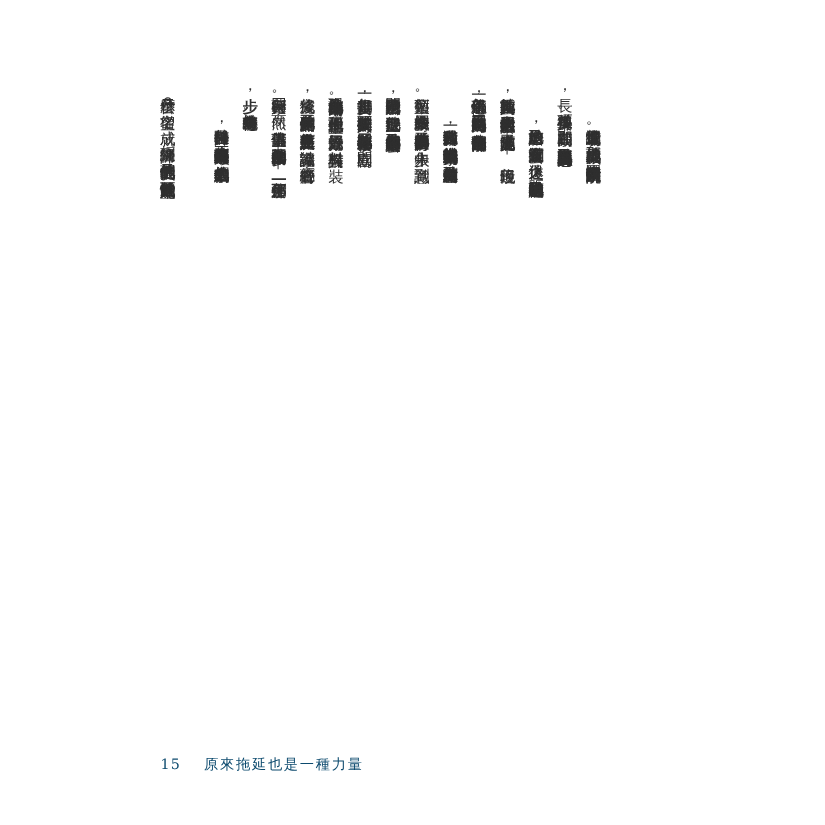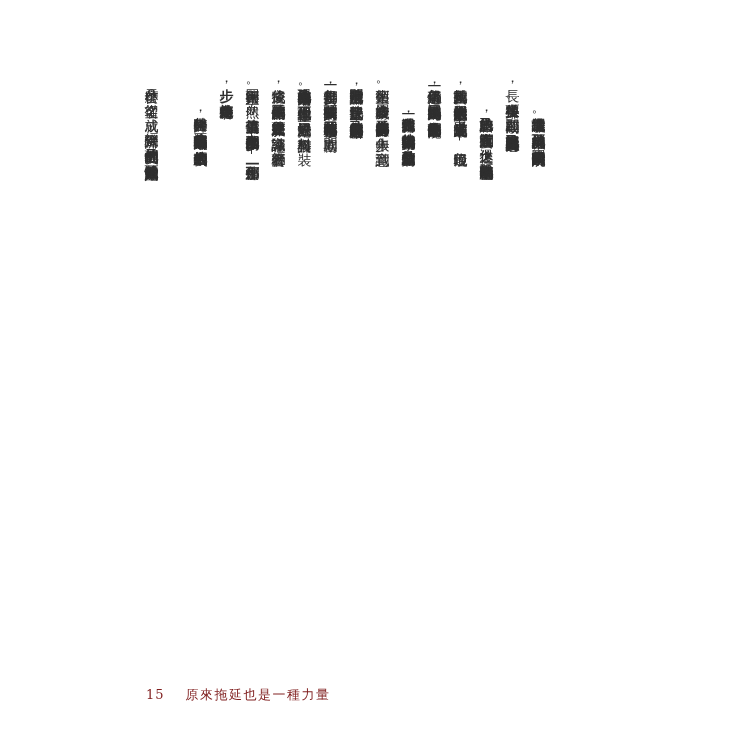--- a/index.html
+++ b/index.html
@@ -40,21 +40,21 @@
     margin-right: 23px; 
   }
   .col b {
     font-weight: bold;
   }
   .footer {
     position: absolute;
     top: 686px;
     left: 146px;
     font-size: 13px;
-    color: #7f1d1d;
+    color: #0c4a6e;
     font-family: "DejaVu Serif", serif;
     white-space: nowrap;
   }
   .footer .pagenum {
     display: inline-block;
     margin-right: 21px;
     letter-spacing: 1px;
   }
   .footer .running-title {
     letter-spacing: 1.5px;

